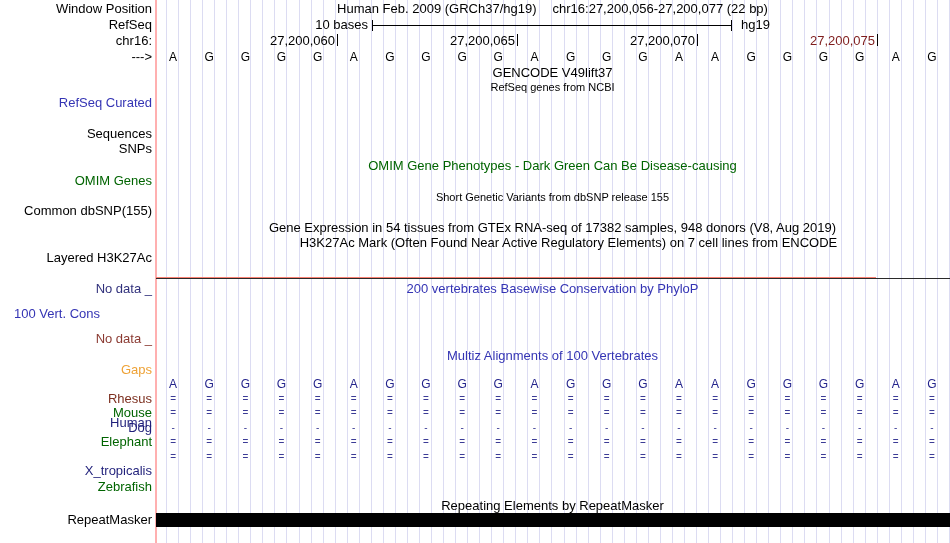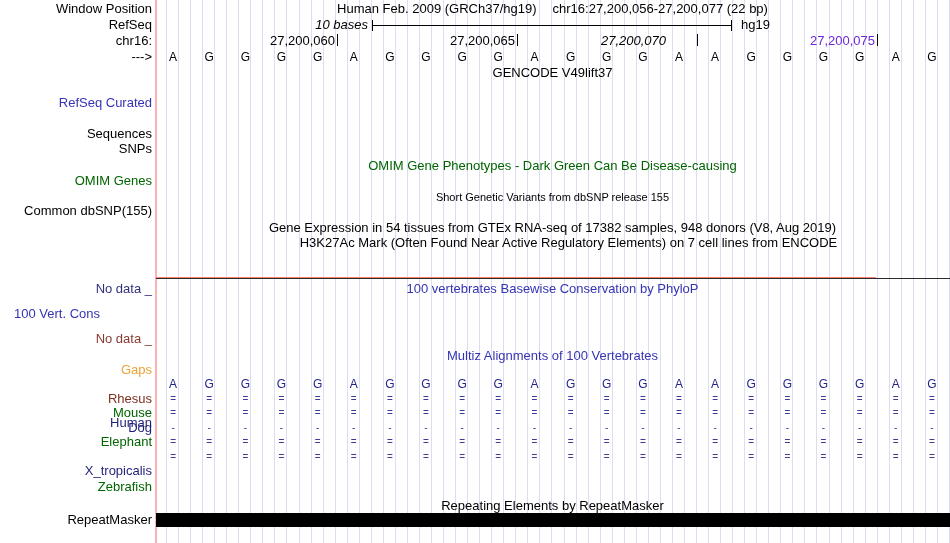--- a/index.html
+++ b/index.html
@@ -7,21 +7,21 @@
     position:relative;width:950px;height:543px;background:#fff;overflow:hidden;
     font-family:"Liberation Sans",sans-serif;color:#000;
   }
   .grid{
     position:absolute;left:155px;top:0;width:795px;height:543px;
     background:repeating-linear-gradient(90deg,transparent 0px,transparent 11.045px,#dcdcf2 11.045px,#dcdcf2 12.045px);
   }
   .pink{position:absolute;left:155px;top:0;width:2px;height:543px;background:#ffb0b0;}
   .title{position:absolute;left:155px;top:2px;width:795px;text-align:center;font-size:13px;line-height:14px;white-space:pre;}
   .title .gap{margin-left:16px;}
-  .scaletext{position:absolute;left:155px;top:18px;width:213px;text-align:right;font-size:13px;line-height:14px;font-style:italic;}
+  .scaletext{position:absolute;left:155px;top:18px;width:213px;text-align:right;font-size:13px;line-height:14px;}
   .ruler{position:absolute;left:372px;top:25px;width:359px;height:1px;background:#000;}
   .rtick{position:absolute;top:20px;width:1px;height:11px;background:#000;}
   .rtickL{left:372px;} .rtickR{left:731px;}
   .genome{position:absolute;left:741px;top:18px;font-size:13px;line-height:14px;}
   .hline{position:absolute;height:1px;}
   .dark{left:156px;top:278px;width:794px;background:#2a2a2a;}
   .salmon{left:156px;top:277px;width:720px;background:#fa8072;}
   .rmsk{position:absolute;left:156px;top:513px;width:794px;height:14px;background:#000;}
 </style>
 </head>
@@ -45,47 +45,49 @@
   <div class="rmsk"></div>
 <div style="position: absolute; top: 2px; font-size: 13px; line-height: 14px; color: rgb(0, 0, 0); white-space: pre; left: 0px; width: 152px; text-align: right;">Window Position</div>
     <div style="position: absolute; top: 18px; font-size: 13px; line-height: 14px; color: rgb(0, 0, 0); white-space: pre; left: 0px; width: 152px; text-align: right;">RefSeq</div>
     <div style="position: absolute; top: 34px; font-size: 13px; line-height: 14px; color: rgb(0, 0, 0); white-space: pre; left: 0px; width: 152px; text-align: right;">chr16:</div>
     <div style="position: absolute; top: 50px; font-size: 13px; line-height: 14px; color: rgb(0, 0, 0); white-space: pre; left: 0px; width: 152px; text-align: right;">---&gt;</div>
     <div style="position: absolute; top: 96px; font-size: 13px; line-height: 14px; color: rgb(52, 52, 180); white-space: pre; left: 0px; width: 152px; text-align: right;">RefSeq Curated</div>
     <div style="position: absolute; top: 127px; font-size: 13px; line-height: 14px; color: rgb(0, 0, 0); white-space: pre; left: 0px; width: 152px; text-align: right;">Sequences</div>
     <div style="position: absolute; top: 142px; font-size: 13px; line-height: 14px; color: rgb(0, 0, 0); white-space: pre; left: 0px; width: 152px; text-align: right;">SNPs</div>
     <div style="position: absolute; top: 174px; font-size: 13px; line-height: 14px; color: rgb(0, 100, 0); white-space: pre; left: 0px; width: 152px; text-align: right;">OMIM Genes</div>
     <div style="position: absolute; top: 204px; font-size: 13px; line-height: 14px; color: rgb(0, 0, 0); white-space: pre; left: 0px; width: 152px; text-align: right;">Common dbSNP(155)</div>
+    <div style="position: absolute; top: 251px; font-size: 13px; line-height: 14px; color: rgb(0, 0, 0); white-space: pre; left: 0px; width: 152px; text-align: right;">Layered H3K27Ac</div>
     <div style="position: absolute; top: 282px; font-size: 13px; line-height: 14px; color: rgb(49, 49, 124); white-space: pre; left: 0px; width: 152px; text-align: right;">No data _</div>
     <div style="position: absolute; top: 307px; font-size: 13px; line-height: 14px; color: rgb(52, 52, 180); white-space: pre; left: 14px;">100 Vert. Cons</div>
     <div style="position: absolute; top: 332px; font-size: 13px; line-height: 14px; color: rgb(139, 58, 50); white-space: pre; left: 0px; width: 152px; text-align: right;">No data _</div>
     <div style="position: absolute; top: 363px; font-size: 13px; line-height: 14px; color: rgb(238, 162, 54); white-space: pre; left: 0px; width: 152px; text-align: right;">Gaps</div>
     <div style="position: absolute; top: 377px; font-size: 13px; line-height: 14px; color: rgb(31, 31, 122); white-space: pre; left: 0px; width: 152px; text-align: right; margin-top: 39px;">Human</div>
     <div style="position: absolute; top: 392px; font-size: 13px; line-height: 14px; color: rgb(125, 48, 32); white-space: pre; left: 0px; width: 152px; text-align: right;">Rhesus</div>
     <div style="position: absolute; top: 406px; font-size: 13px; line-height: 14px; color: rgb(0, 100, 0); white-space: pre; left: 0px; width: 152px; text-align: right;">Mouse</div>
     <div style="position: absolute; top: 421px; font-size: 13px; line-height: 14px; color: rgb(31, 31, 122); white-space: pre; left: 0px; width: 152px; text-align: right;">Dog</div>
     <div style="position: absolute; top: 435px; font-size: 13px; line-height: 14px; color: rgb(0, 100, 0); white-space: pre; left: 0px; width: 152px; text-align: right;">Elephant</div>
     <div style="position: absolute; top: 464px; font-size: 13px; line-height: 14px; color: rgb(31, 31, 122); white-space: pre; left: 0px; width: 152px; text-align: right;">X_tropicalis</div>
     <div style="position: absolute; top: 480px; font-size: 13px; line-height: 14px; color: rgb(0, 100, 0); white-space: pre; left: 0px; width: 152px; text-align: right;">Zebrafish</div>
     <div style="position: absolute; top: 513px; font-size: 13px; line-height: 14px; color: rgb(0, 0, 0); white-space: pre; left: 0px; width: 152px; text-align: right;">RepeatMasker</div>
     <div style="position: absolute; left: 155px; width: 795px; text-align: center; top: 66px; font-size: 13px; line-height: 14px; color: rgb(0, 0, 0);">GENCODE V49lift37</div>
+    <div style="position: absolute; left: 155px; width: 795px; text-align: center; top: 80px; font-size: 11px; line-height: 14px; color: rgb(0, 0, 0);">RefSeq genes from NCBI</div>
     <div style="position: absolute; left: 155px; width: 795px; text-align: center; top: 159px; font-size: 13px; line-height: 14px; color: rgb(0, 100, 0);">OMIM Gene Phenotypes - Dark Green Can Be Disease-causing</div>
     <div style="position: absolute; left: 155px; width: 795px; text-align: center; top: 190px; font-size: 11px; line-height: 14px; color: rgb(0, 0, 0);">Short Genetic Variants from dbSNP release 155</div>
     <div style="position: absolute; left: 155px; width: 795px; text-align: center; top: 221px; font-size: 13px; line-height: 14px; color: rgb(0, 0, 0);">Gene Expression in 54 tissues from GTEx RNA-seq of 17382 samples, 948 donors (V8, Aug 2019)</div>
     <div style="position: absolute; left: 155px; width: 795px; text-align: center; top: 236px; font-size: 13px; line-height: 14px; color: rgb(0, 0, 0); padding-left: 16px;">H3K27Ac Mark (Often Found Near Active Regulatory Elements) on 7 cell lines from ENCODE</div>
-    <div style="position: absolute; left: 155px; width: 795px; text-align: center; top: 282px; font-size: 13px; line-height: 14px; color: rgb(52, 52, 180);">100 vertebrates Basewise Conservation by PhyloP</div>
+    <div style="position: absolute; left: 155px; width: 795px; text-align: center; top: 282px; font-size: 13px; line-height: 14px; color: rgb(52, 52, 180);">200 vertebrates Basewise Conservation by PhyloP</div>
     <div style="position: absolute; left: 155px; width: 795px; text-align: center; top: 349px; font-size: 13px; line-height: 14px; color: rgb(52, 52, 180);">Multiz Alignments of 100 Vertebrates</div>
     <div style="position: absolute; left: 155px; width: 795px; text-align: center; top: 499px; font-size: 13px; line-height: 14px; color: rgb(0, 0, 0);">Repeating Elements by RepeatMasker</div>
     <div style="position: absolute; left: 241px; width: 94px; text-align: right; top: 34px; font-size: 13px; line-height: 14px; color: rgb(0, 0, 0);">27,200,060</div>
     <div style="position: absolute; left: 337px; top: 34px; width: 1px; height: 12px; background: rgb(0, 0, 0);"></div>
     <div style="position: absolute; left: 421px; width: 94px; text-align: right; top: 34px; font-size: 13px; line-height: 14px; color: rgb(0, 0, 0);">27,200,065</div>
     <div style="position: absolute; left: 517px; top: 34px; width: 1px; height: 12px; background: rgb(0, 0, 0);"></div>
-    <div style="position: absolute; left: 601px; width: 94px; text-align: left; top: 34px; font-size: 13px; line-height: 14px; color: rgb(0, 0, 0); font-style: italic;">27,200,070</div>
+    <div style="position: absolute; left: 601px; width: 94px; text-align: right; top: 34px; font-size: 13px; line-height: 14px; color: rgb(0, 0, 0);">27,200,070</div>
     <div style="position: absolute; left: 697px; top: 34px; width: 1px; height: 12px; background: rgb(0, 0, 0);"></div>
-    <div style="position: absolute; left: 781px; width: 94px; text-align: right; top: 34px; font-size: 13px; line-height: 14px; color: #6d28d9;">27,200,075</div>
+    <div style="position: absolute; left: 781px; width: 94px; text-align: right; top: 34px; font-size: 13px; line-height: 14px; color: #7f1d1d;">27,200,075</div>
     <div style="position: absolute; left: 877px; top: 34px; width: 1px; height: 12px; background: rgb(0, 0, 0);"></div>
     <div style="position: absolute; left: 155px; width: 795px; top: 50px; display: grid; grid-template-columns: repeat(22, 1fr); text-align: center; font-size: 12px; line-height: 14px; color: rgb(0, 0, 0);">
       <span>A</span>
       <span>G</span>
       <span>G</span>
       <span>G</span>
       <span>G</span>
       <span>A</span>
       <span>G</span>
       <span>G</span>

